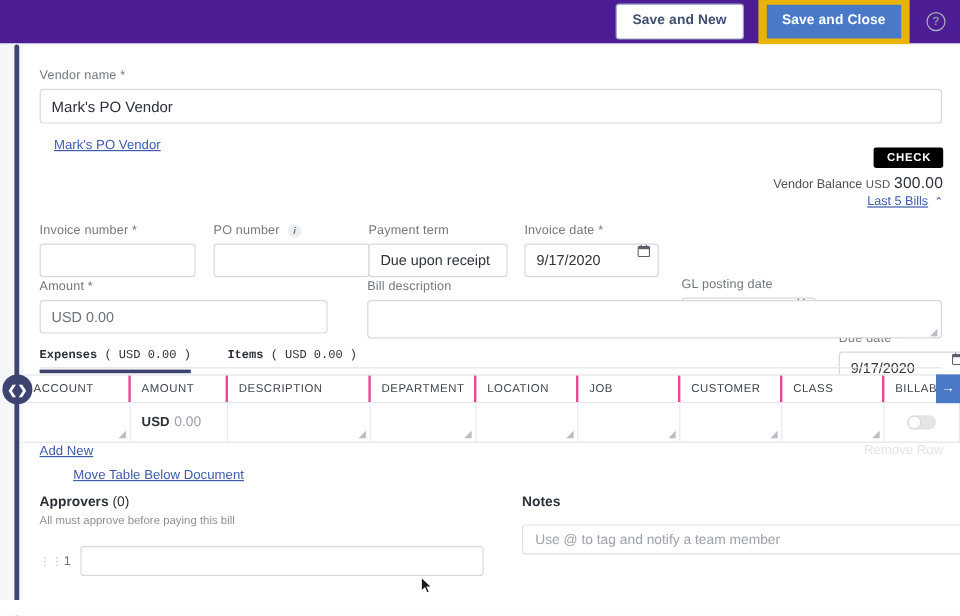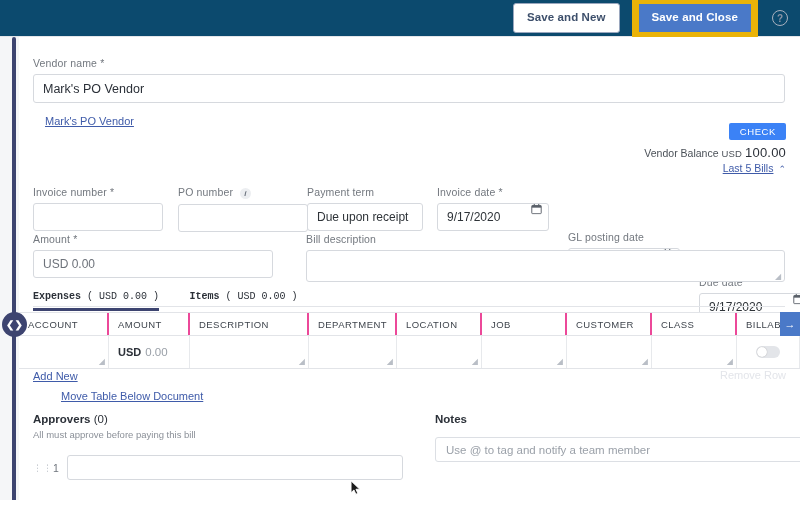--- a/index.html
+++ b/index.html
@@ -7,21 +7,21 @@
     width: 800px; height: 513px;
     background: #ffffff;
     font-family: "Liberation Sans", sans-serif;
     overflow: hidden;
   }
   .screen { position: relative; width: 800px; height: 513px; background: #fff; }
 
   
   .topbar {
     position: absolute; left: 0; top: 0; width: 800px; height: 37px;
-    background: #0c4a6e; border-bottom: 1px solid #e4e6ea;
+    background: #4c1d95; border-bottom: 1px solid #e4e6ea;
     display: flex; align-items: center; justify-content: flex-end;
     padding-right: 12px; gap: 12px;
   }
   .btn {
     font-family: "Liberation Sans", sans-serif;
     font-size: 11.5px; font-weight: 700; letter-spacing: .1px;
     border-radius: 3px; cursor: pointer; line-height: 1;
     padding: 8px 13px 8px 13px; white-space: nowrap;
   }
   .btn-secondary { background: #fff; color: #3d4f6b; border: 1px solid #9aa7be; }
@@ -70,22 +70,22 @@
   .vendor-wrap { position: absolute; left: 14px; top: 20px; width: 752px; }
   .vendor-input { height: 29px; font-size: 12.5px; color: #2b3038; }
   .vendor-link {
     position: absolute; left: 26px; top: 78px;
     font-size: 11px; color: #3f5ba9; text-decoration: underline; cursor: pointer;
   }
 
   
   .balance-block { position: absolute; right: 14px; top: 84px; text-align: right; }
   .check-badge {
-    display: inline-block; background: #3b82f6; color: #fff;
-    font-size: 9.5px; font-weight: 400; letter-spacing: .6px;
+    display: inline-block; background: #000000; color: #fff;
+    font-size: 9.5px; font-weight: 700; letter-spacing: .6px;
     padding: 3px 10px 3px 11px; border-radius: 2px;
   }
   .balance-line { margin-top: 5px; font-size: 10.5px; color: #4b5158; white-space: nowrap; }
   .balance-line .cur { font-size: 9.5px; letter-spacing: .2px; }
   .balance-line .amt { font-size: 13px; color: #2b3038; letter-spacing: .2px; }
   .last5 {
     margin-top: 2px; font-size: 10.5px; color: #3f5ba9;
     text-decoration: underline; cursor: pointer; white-space: nowrap;
   }
   .last5 .caret { text-decoration: none; display: inline-block; margin-left: 5px; font-size: 9px; }
@@ -218,21 +218,21 @@
         <span class="lbl">Vendor name *</span>
         <div class="field vendor-input">Mark's PO Vendor</div>
       </div>
       <div class="vendor-link">Mark's PO Vendor</div>
 
       <div class="balance-block">
         <div class="check-badge">CHECK</div>
         <div class="balance-line">
           <span>Vendor Balance</span>
           <span class="cur">USD</span>
-          <span class="amt">100.00</span>
+          <span class="amt">300.00</span>
         </div>
         <div class="last5">
           <span>Last 5 Bills</span><span class="caret">⌃</span>
         </div>
       </div>
 
       <div class="row1">
 
         <div class="f-abs" style="left:0px; width:130px;">
           <span class="lbl">Invoice number *</span>

